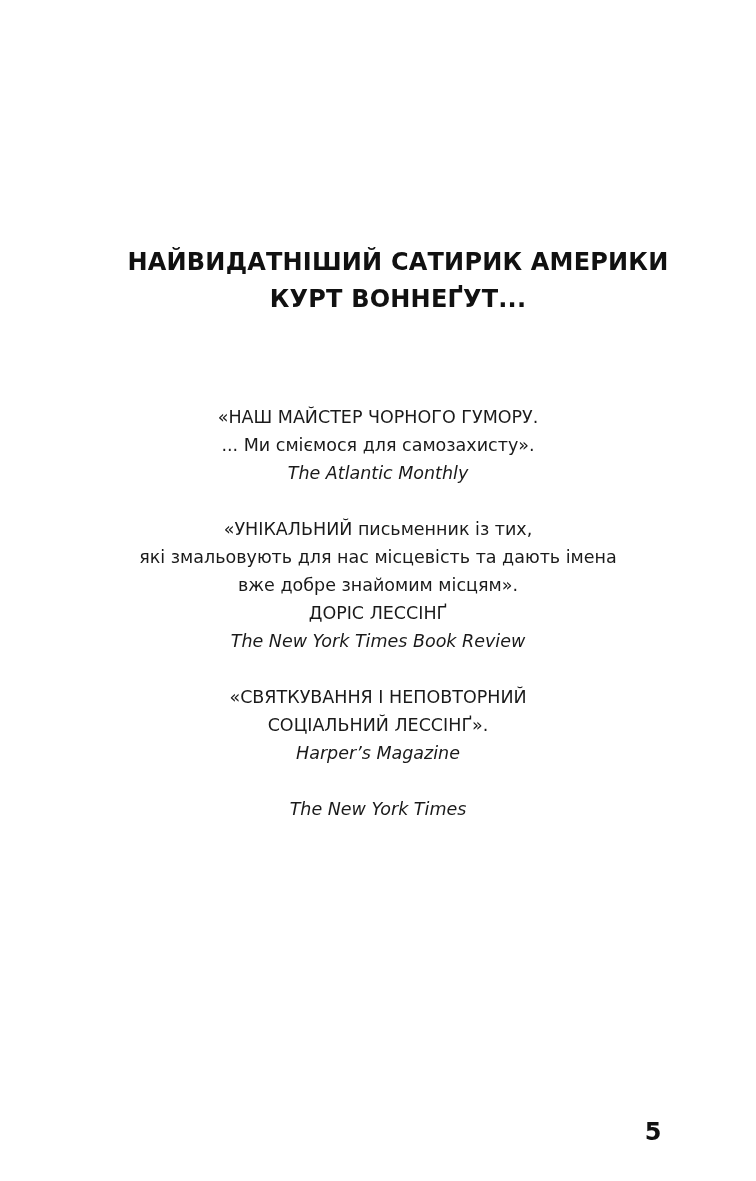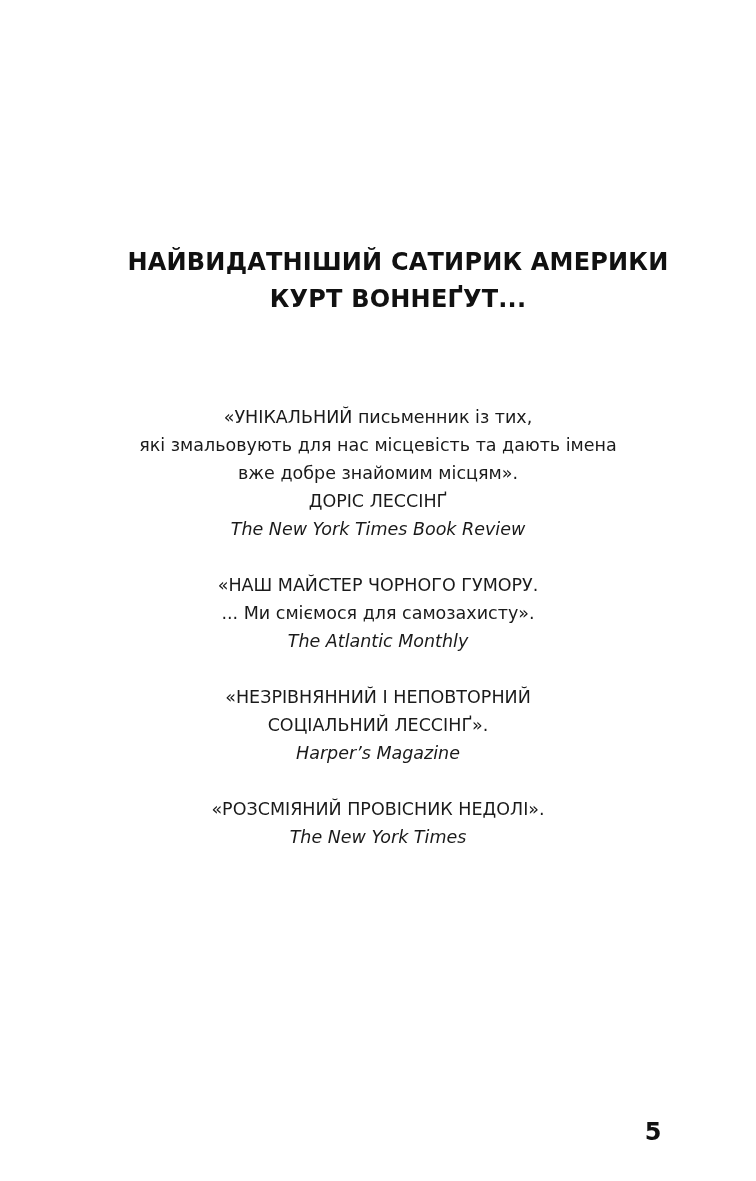--- a/index.html
+++ b/index.html
@@ -60,41 +60,40 @@
 </head>
 <body>
 
 <div class="heading">
   <span class="line">НАЙВИДАТНІШИЙ САТИРИК АМЕРИКИ</span>
   <span class="line">КУРТ ВОННЕҐУТ...</span>
 </div>
 
 <div class="quotes">
   <div class="quote-block">
+    <span class="line">«НАШ МАЙСТЕР ЧОРНОГО ГУМОРУ.</span>
+    <span class="line">... Ми сміємося для самозахисту».</span>
+    <span class="line source">The Atlantic Monthly</span>
+  </div>
+
+  <div class="quote-block">
     <span class="line">«УНІКАЛЬНИЙ письменник із тих,</span>
     <span class="line">які змальовують для нас місцевість та дають імена</span>
     <span class="line">вже добре знайомим місцям».</span>
     <span class="line">ДОРІС ЛЕССІНҐ</span>
     <span class="line source">The New York Times Book Review</span>
   </div>
 
   <div class="quote-block">
-    <span class="line">«НАШ МАЙСТЕР ЧОРНОГО ГУМОРУ.</span>
-    <span class="line">... Ми сміємося для самозахисту».</span>
-    <span class="line source">The Atlantic Monthly</span>
-  </div>
-
-  <div class="quote-block">
-    <span class="line">«НЕЗРІВНЯННИЙ І НЕПОВТОРНИЙ</span>
+    <span class="line">«СВЯТКУВАННЯ І НЕПОВТОРНИЙ</span>
     <span class="line">СОЦІАЛЬНИЙ ЛЕССІНҐ».</span>
     <span class="line source">Harper’s Magazine</span>
   </div>
 
   <div class="quote-block">
   </div>
 
   <div class="quote-block">
-    <span class="line">«РОЗСМІЯНИЙ ПРОВІСНИК НЕДОЛІ».</span>
     <span class="line source">The New York Times</span>
   </div>
 </div>
 
 <div class="page-number">5</div>
 
 </body></html>

